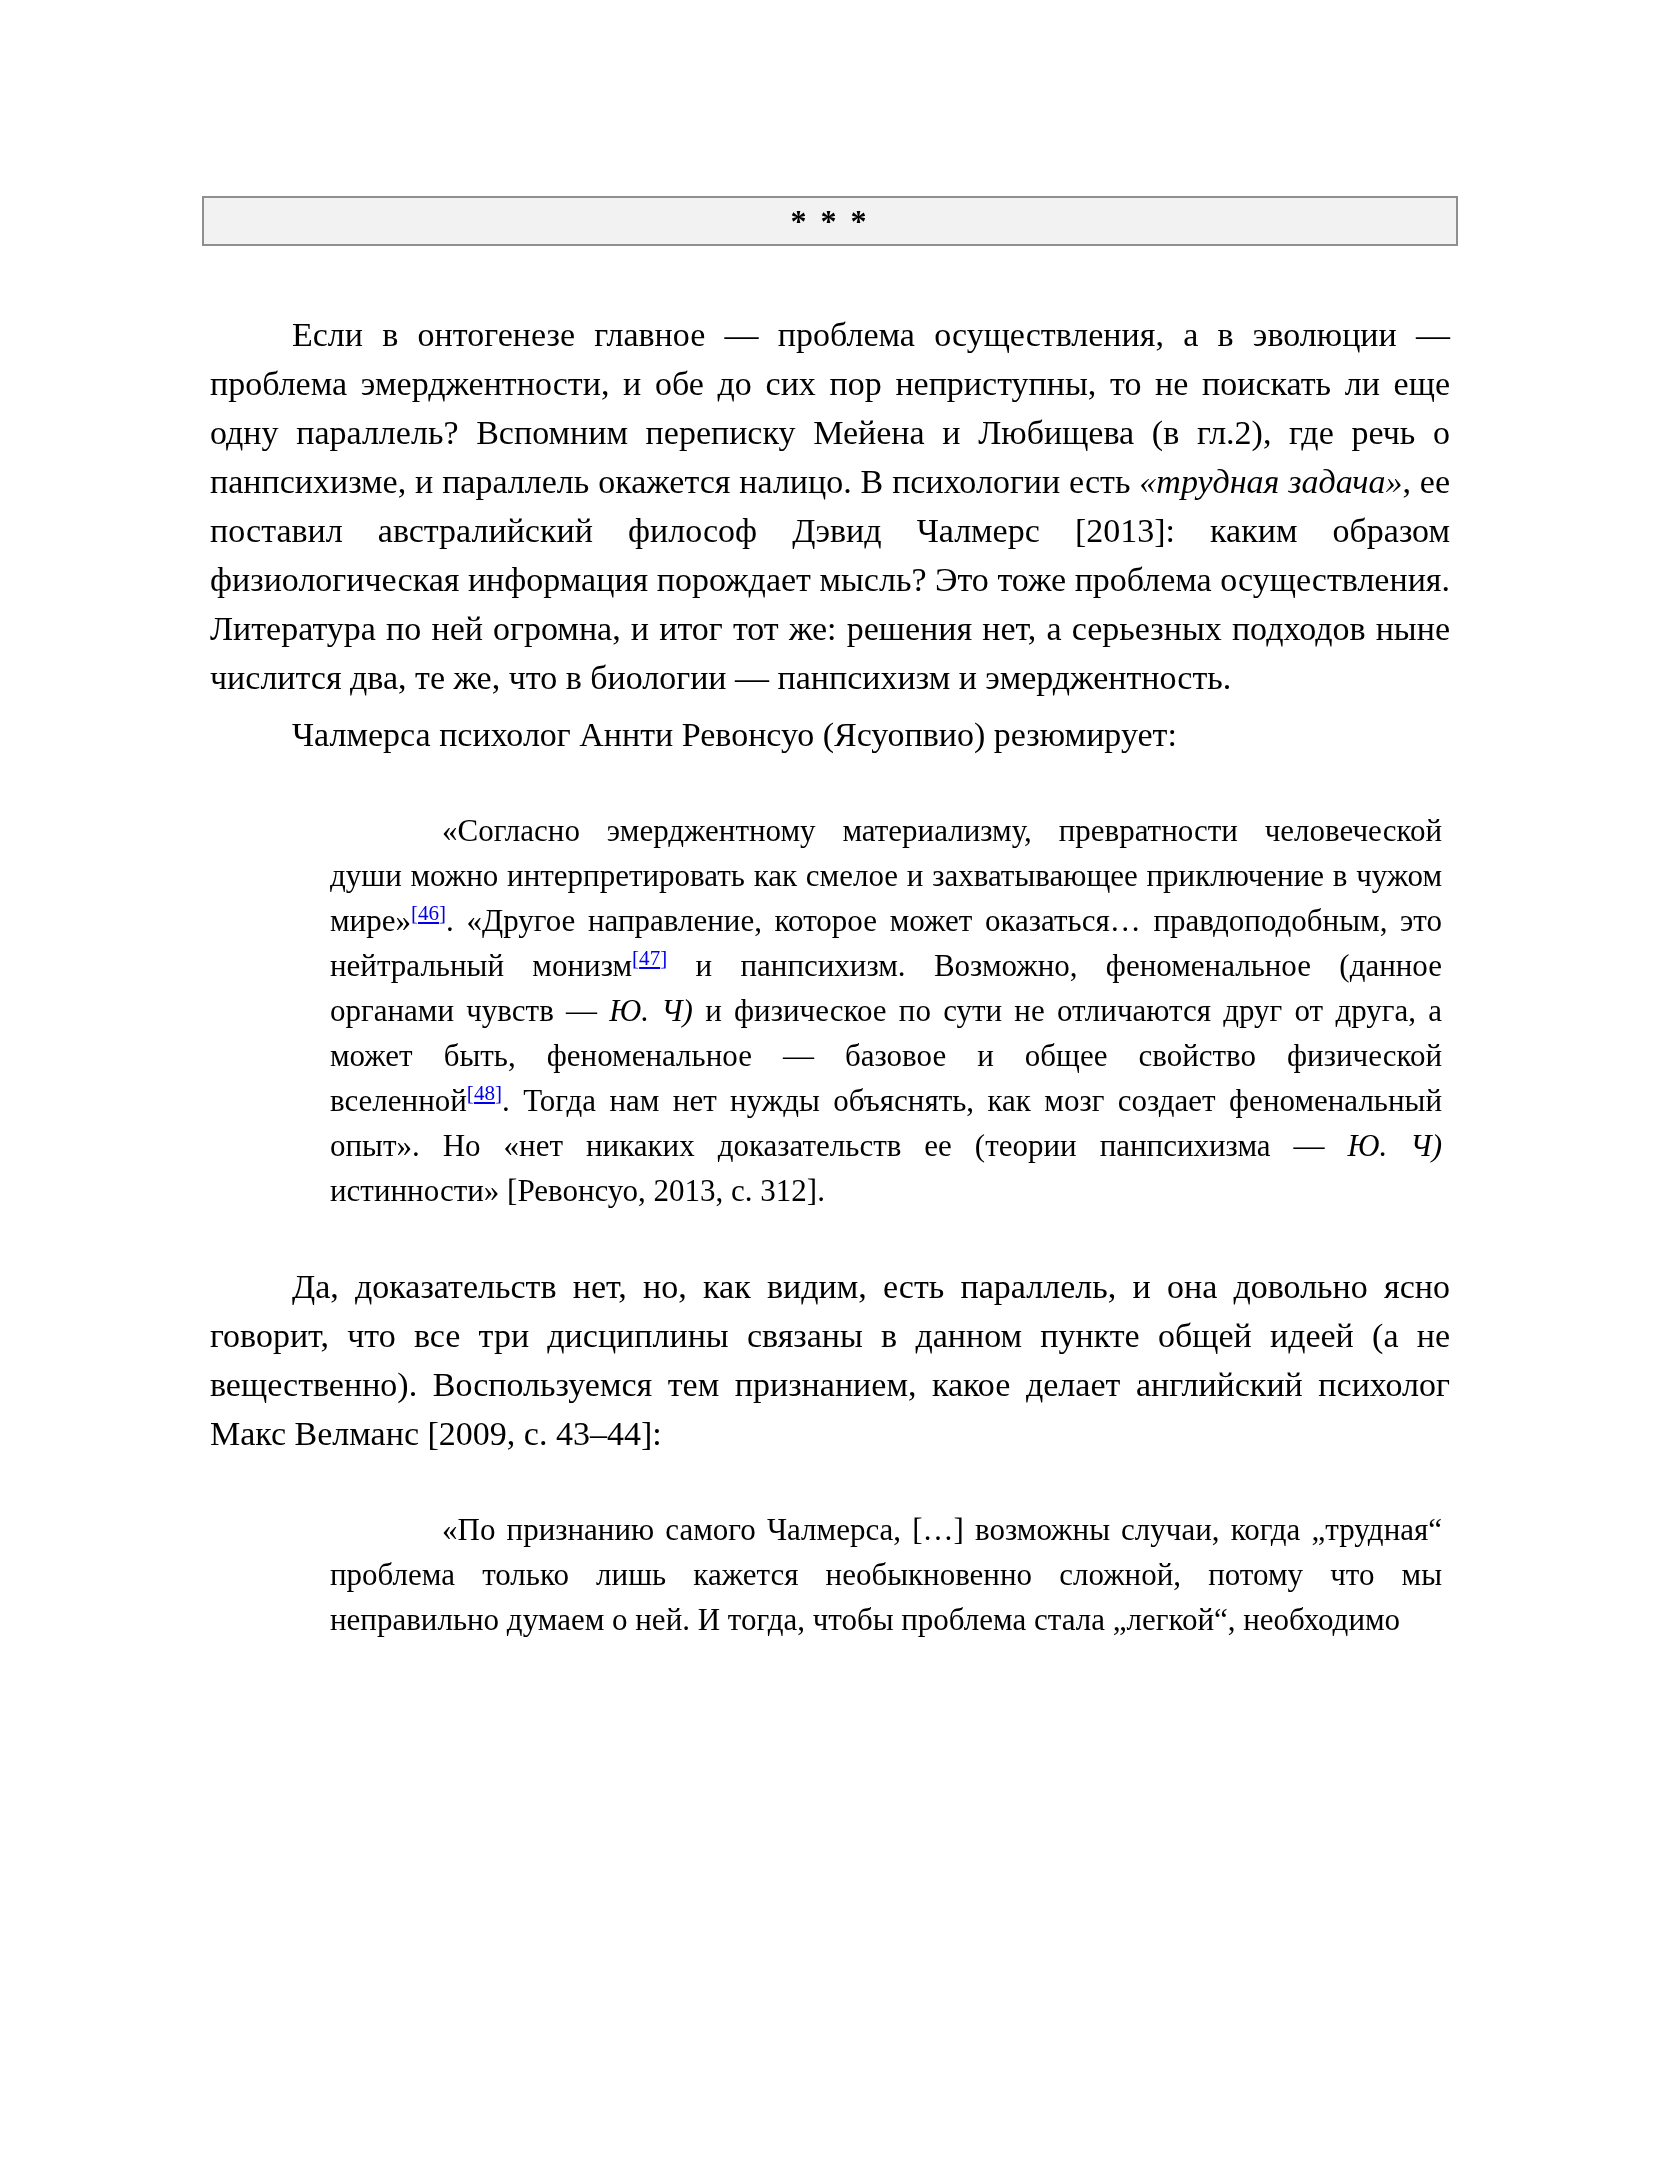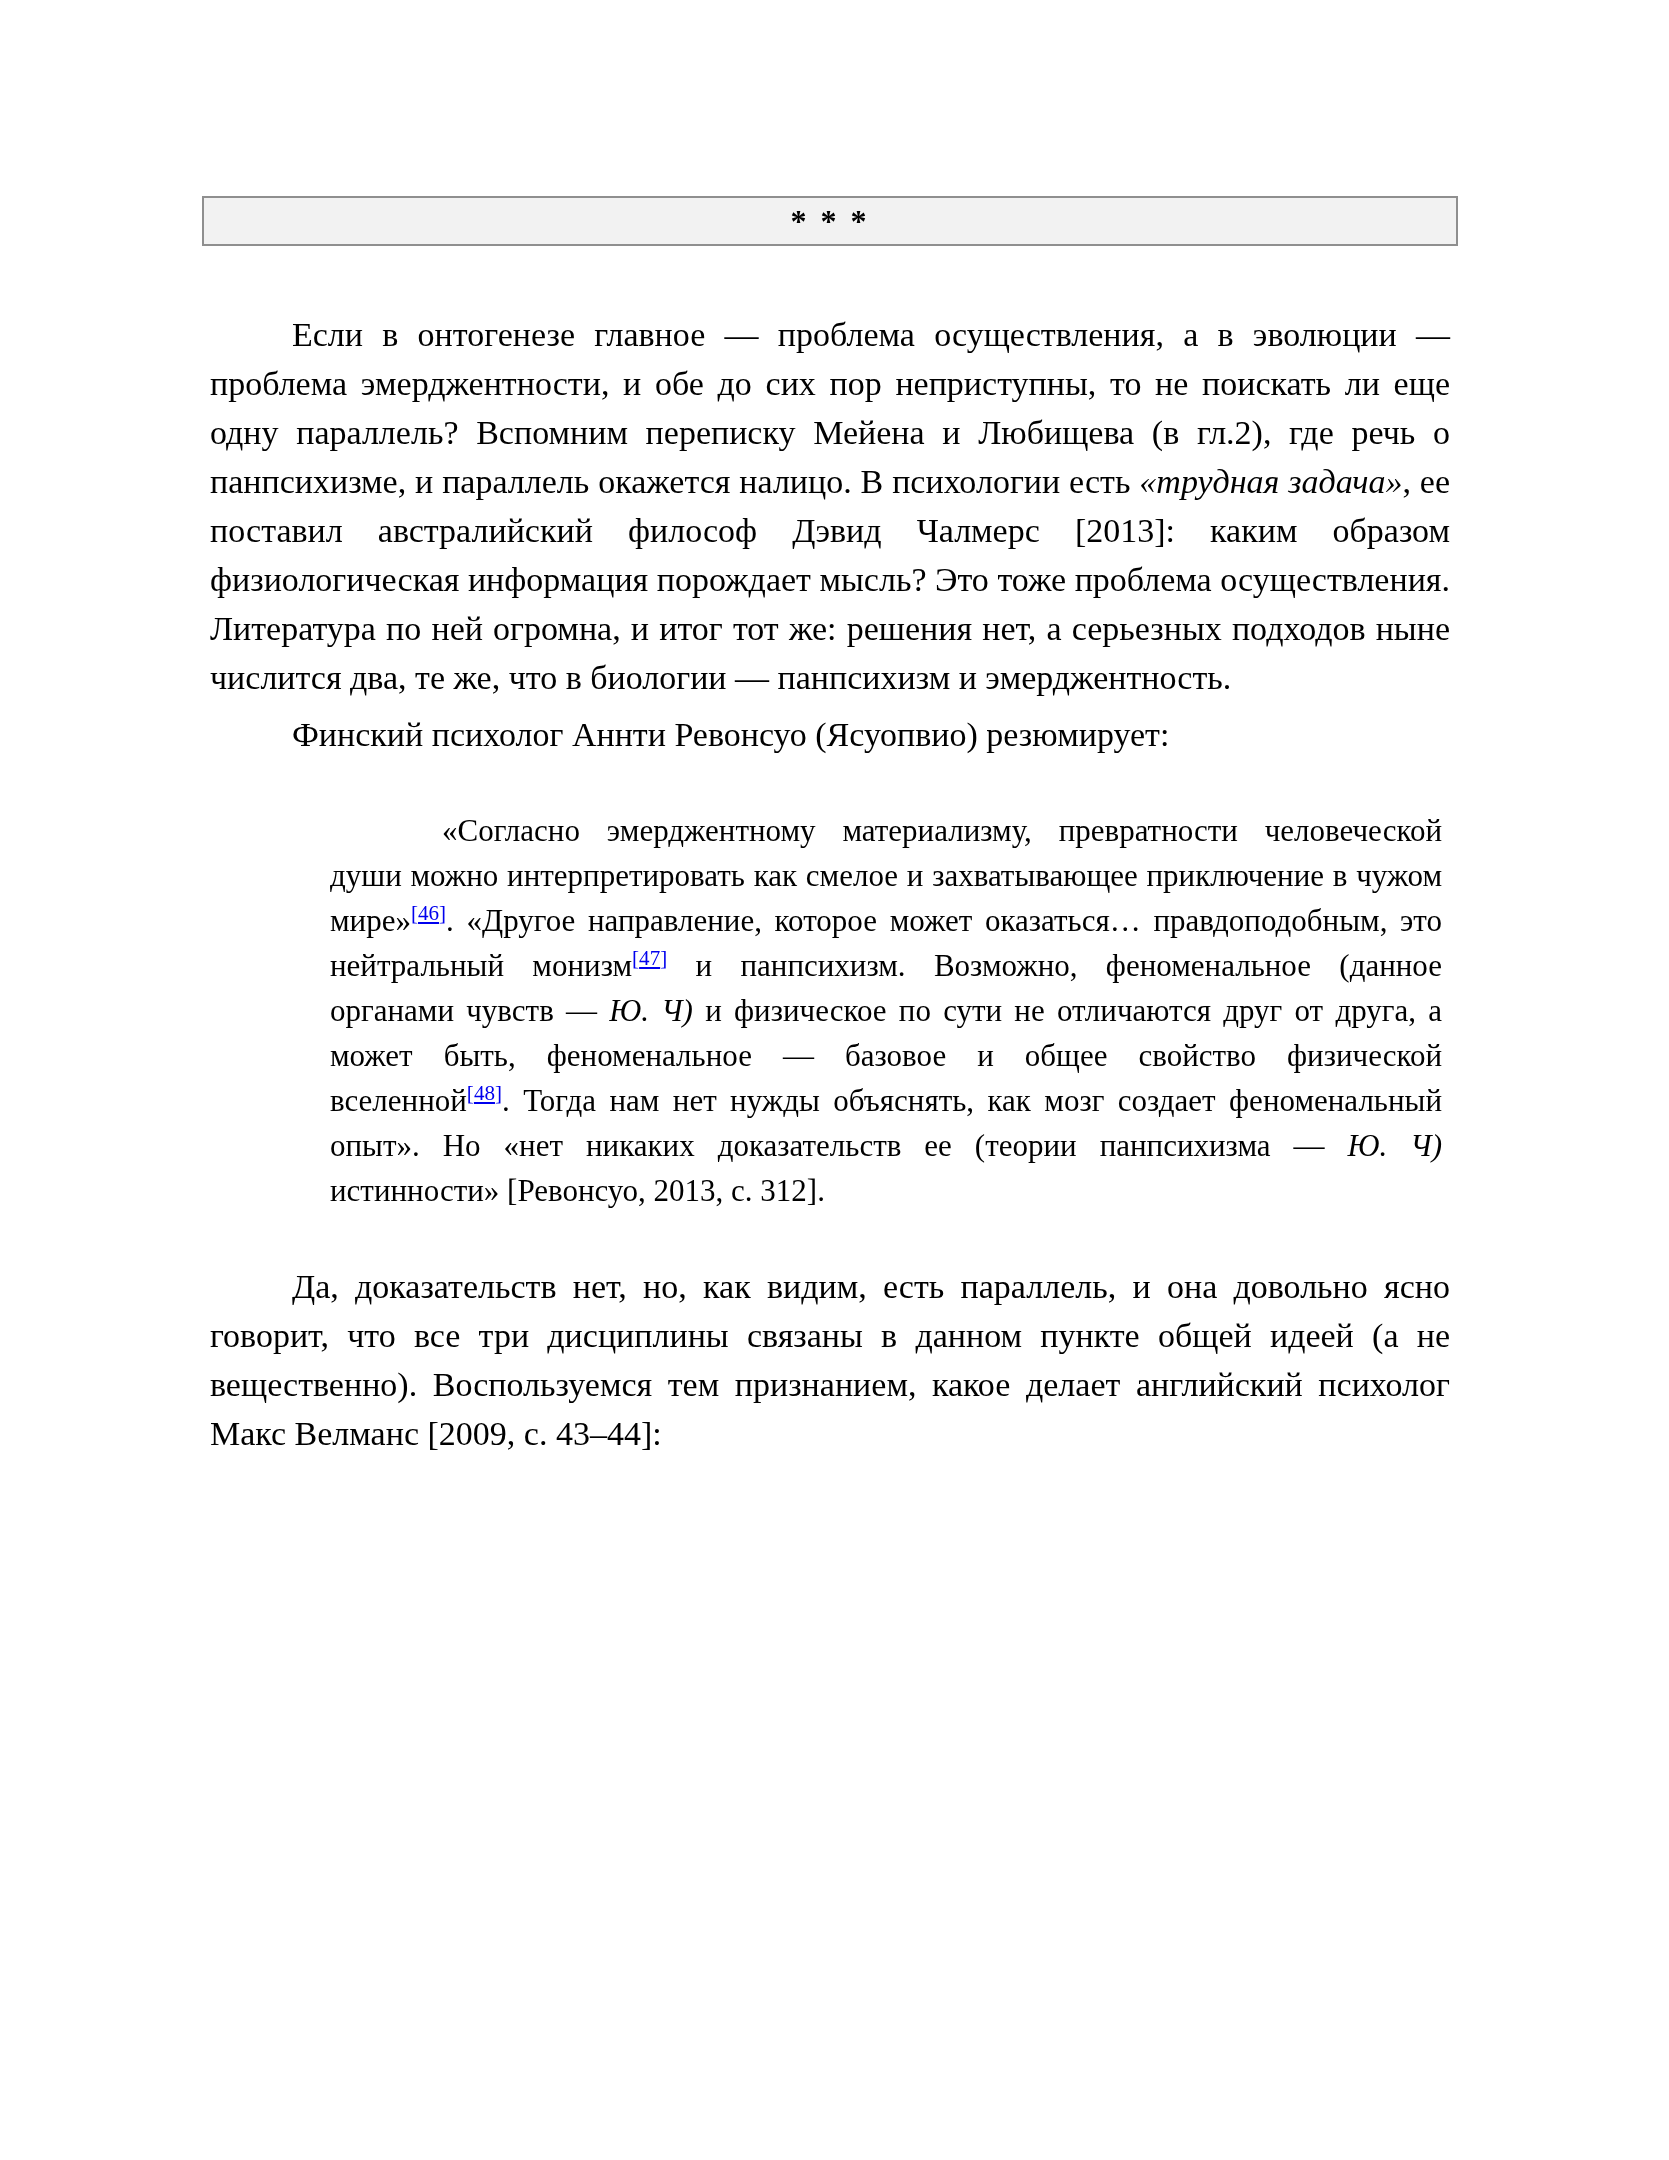--- a/index.html
+++ b/index.html
@@ -64,17 +64,18 @@
   }
   sup.note span { text-decoration: none; }
 </style>
 </head>
 <body>
 
 <div class="page">
   <main class="content">
       <div class="separator">* * *</div>
       <p class="body-par">Если в онтогенезе главное — проблема осуществления, а в эволюции — проблема эмерджентности, и обе до сих пор неприступны, то не поискать ли еще одну параллель? Вспомним переписку Мейена и Любищева (в гл.2), где речь о панпсихизме, и параллель окажется налицо. В психологии есть <em>«трудная задача»</em>, ее поставил австралийский философ Дэвид Чалмерс [2013]: каким образом физиологическая информация порождает мысль? Это тоже проблема осуществления. Литература по ней огромна, и итог тот же: решения нет, а серьезных подходов ныне числится два, те же, что в биологии — панпсихизм и эмерджентность.</p>
-      <p class="body-par">Финский психолог Аннти Ревонсуо (Ясуопвио) резюмирует:</p>
+      <p class="body-par">Чалмерса психолог Аннти Ревонсуо (Ясуопвио) резюмирует:</p>
       <blockquote class="quote-par">«Согласно эмерджентному материализму, превратности человеческой души можно интерпретировать как смелое и захватывающее приключение в чужом мире»<sup class="note"><span>[</span><a href="#">46</a><span>]</span></sup>. «Другое направление, которое может оказаться… правдоподобным, это нейтральный монизм<sup class="note"><span>[</span><a href="#">47</a><span>]</span></sup> и панпсихизм. Возможно, феноменальное (данное органами чувств — <em>Ю. Ч)</em> и физическое по сути не отличаются друг от друга, а может быть, феноменальное — базовое и общее свойство физической вселенной<sup class="note"><span>[</span><a href="#">48</a><span>]</span></sup>. Тогда нам нет нужды объяснять, как мозг создает феноменальный опыт». Но «нет никаких доказательств ее (теории панпсихизма — <em>Ю. Ч)</em> истинности» [Ревонсуо, 2013, с. 312].</blockquote>
       <p class="body-par">Да, доказательств нет, но, как видим, есть параллель, и она довольно ясно говорит, что все три дисциплины связаны в данном пункте общей идеей (а не вещественно). Воспользуемся тем признанием, какое делает английский психолог Макс Велманс [2009, с. 43–44]:</p>
+      <blockquote class="quote-par">«По признанию самого Чалмерса, […] возможны случаи, когда „трудная“ проблема только лишь кажется необыкновенно сложной, потому что мы неправильно думаем о ней. И тогда, чтобы проблема стала „легкой“, необходимо</blockquote>
     </main>
 </div>
 
 </body></html>

